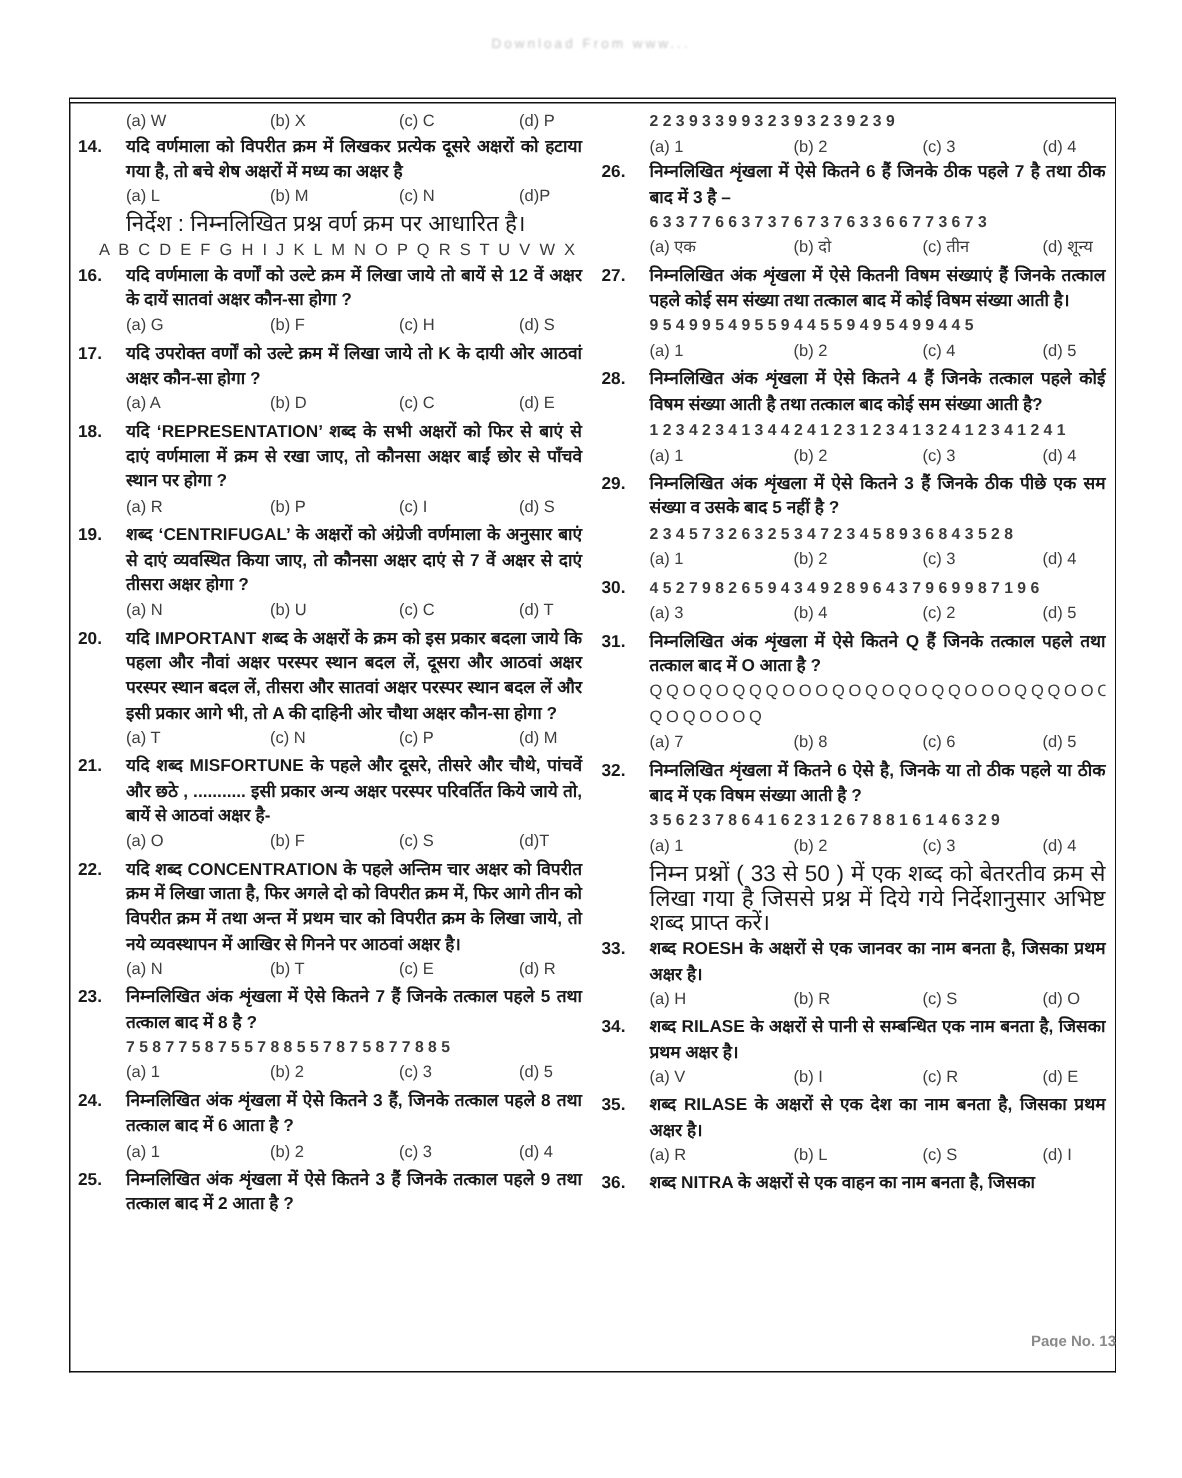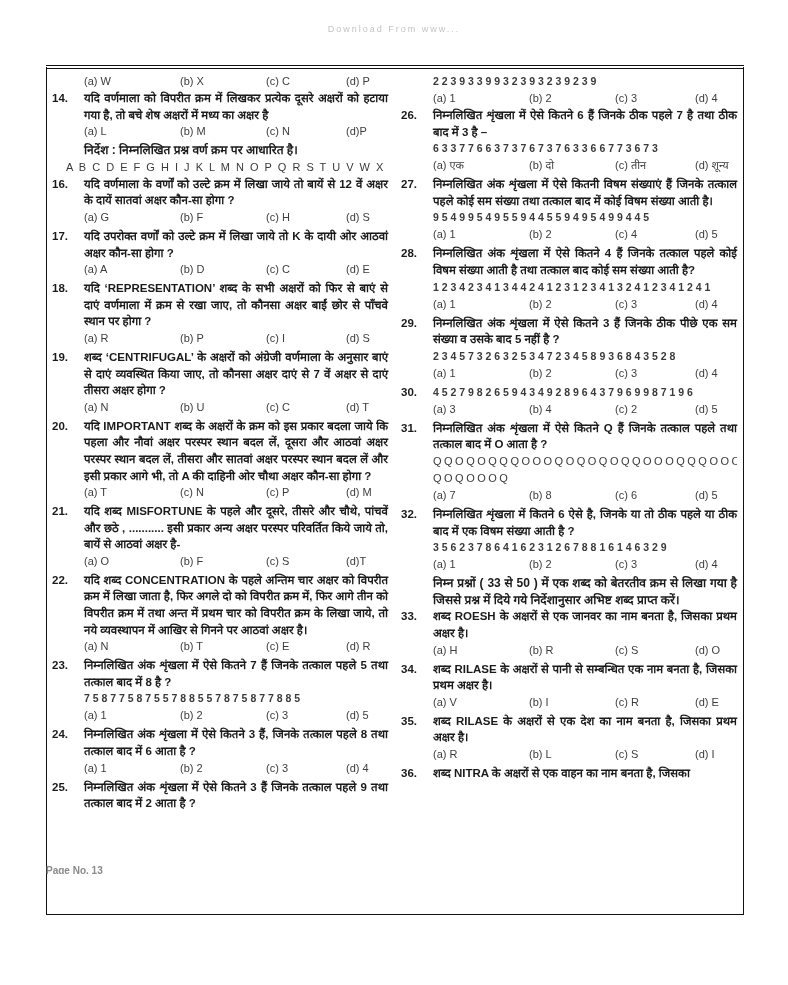--- a/index.html
+++ b/index.html
@@ -15,22 +15,22 @@
   .qno{flex:0 0 32px;font-weight:bold;font-size:11.5px;line-height:16.6px;}
   .qbody{flex:1 1 auto;min-width:0;}
   .qtext{font-weight:bold;font-size:11.5px;line-height:16.6px;text-align:justify;}
   .opts{display:grid;grid-template-columns:96px 86px 80px auto;
         font-size:11px;color:#3c3c3c;line-height:17px;white-space:nowrap;}
   .indent{margin-left:32px;}
   .series{font-size:10.5px;color:#3a3a3a;line-height:17px;white-space:nowrap;
         overflow:hidden;font-weight:600;}
   .letters{letter-spacing:2.5px;font-weight:400;font-size:11px;}
   .alpha{letter-spacing:1.5px;font-weight:400;font-size:11px;margin-left:14px;}
-  .note{font-weight:bold;font-size:12px;line-height:16.6px;text-align:justify;}
-  .footer-note{position:absolute;top:865px;left:46px;width:698px;text-align:left;
+  .note{font-weight:normal;font-size:15px;line-height:16.6px;text-align:justify;}
+  .footer-note{position:absolute;top:889px;left:46px;width:698px;text-align:right;
         font-size:10px;font-weight:bold;color:#8a8a8a;height:9px;overflow:hidden;
         filter:blur(0.4px);}
 </style>
 </head>
 <body>
 
 <div class="page">
   <div class="header-note">Download From www...</div>
 
   <div class="sheet">

